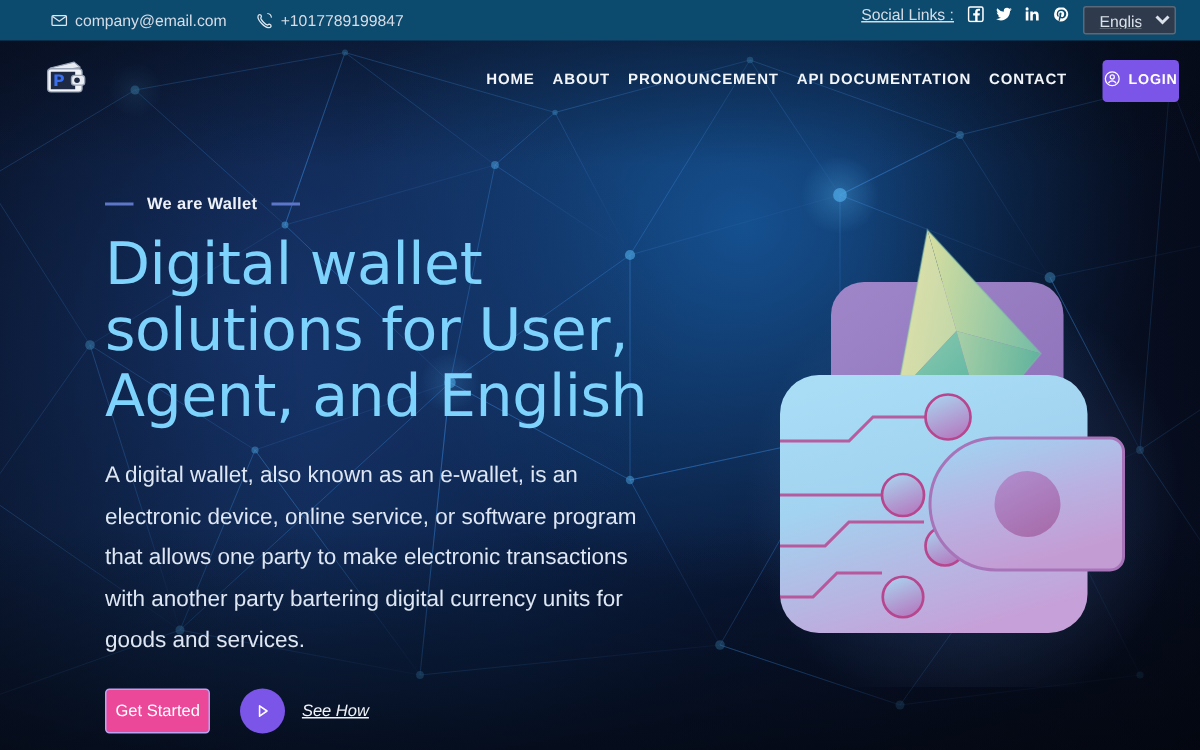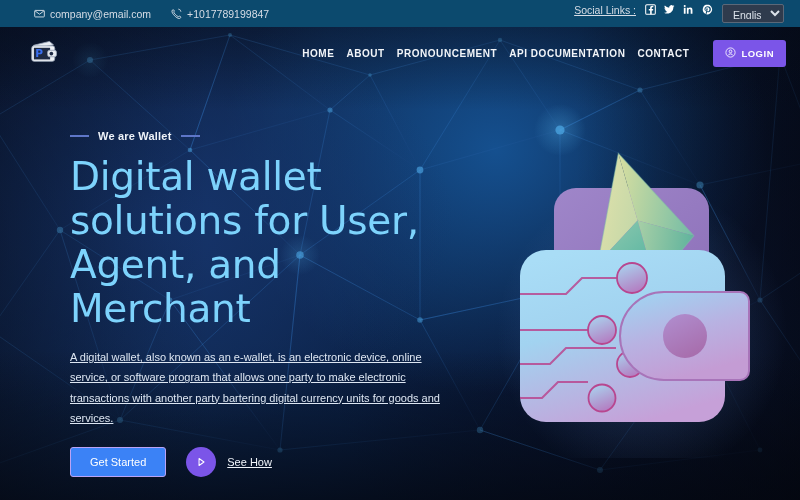--- a/index.html
+++ b/index.html
@@ -48,45 +48,45 @@
   .logo { display:flex; align-items:center; gap:5px; margin-left:16px; }
   .logo-text { font-size:18px; font-weight:bold; letter-spacing:.4px;
     font-family:"DejaVu Sans", sans-serif; }
   .logo-pocket { color:#3a6ff0; }
   .logo-book { color:#ffffff; }
   .nav-links { margin-left:auto; display:flex; align-items:center; gap:12px; }
   .nav-links a { color:#f2f5f9; text-decoration:none; font-size:10px;
     font-weight:bold; letter-spacing:.55px; }
   .login-btn { display:flex; align-items:center; gap:5px;
     background:#7b55e8; color:#fff; border:none; border-radius:3px;
-    padding:7px 12px; font-size:9.5px; font-weight:bold; letter-spacing:.5px;
+    padding:7px 1px; font-size:9.5px; font-weight:bold; letter-spacing:.5px;
     margin-left:12px; cursor:pointer;
     font-family:"Liberation Sans", sans-serif; }
 
   
   .hero { position:relative; z-index:5; padding:50px 0 0 70px; width:470px; }
   .eyebrow { display:flex; align-items:center; gap:9px; margin-bottom:13px; }
   .eyebrow .dash { width:19px; height:1.5px; background:#5e76c8; }
   .eyebrow span.lbl { font-size:11px; font-weight:bold; color:#eef2f8;
     letter-spacing:.2px; }
   .hero h1 { font-size:39px; line-height:1.13; font-weight:normal;
     color:#7dd3fc; letter-spacing:-.3px;
     font-family:"DejaVu Sans", sans-serif; }
-  .hero p { margin-top:16px; font-size:11px; line-height:1.83;
-    color:#dde6f2; width:372px;text-decoration:underline; }
+  .hero p { margin-top:16px; font-size:15px; line-height:1.83;
+    color:#dde6f2; width:372px; }
   .cta { margin-top:19px; display:flex; align-items:center; gap:20px; }
-  .btn-start { background:#3b82f6; border:1.5px solid #b9a3f5; color:#fff;
-    font-size:11px; padding:8px 19px; border-radius:3px; cursor:pointer;
+  .btn-start { background:#ec4899; border:1.5px solid #b9a3f5; color:#fff;
+    font-size:11px; padding:8px 6px; border-radius:3px; cursor:pointer;
     font-family:"Liberation Sans", sans-serif; }
   .see-how { display:flex; align-items:center; gap:11px; }
   .play-circle { width:30px; height:30px; border-radius:50%;
     background:#7b55e8; display:flex; align-items:center;
     justify-content:center; cursor:pointer; }
   .see-how-txt { font-size:11px; color:#f0f4fa;
-    text-decoration:underline; cursor:pointer; }
+    text-decoration:underline; cursor:pointer;font-style:italic; }
 
   
   .wallet-art { position:absolute; right:8px; top:148px; z-index:4;
     width:300px; height:310px; }
 </style>
 </head>
 <body>
 
 <div id="page">
 
@@ -263,21 +263,21 @@
 
   <div class="hero">
     <div class="eyebrow">
       <span class="dash"></span>
       <span class="lbl">We are Wallet</span>
       <span class="dash"></span>
     </div>
     <h1>
       <span>Digital wallet</span><br>
       <span>solutions for User,</span><br>
-      <span>Agent, and Merchant</span>
+      <span>Agent, and English</span>
     </h1>
     <p>A digital wallet, also known as an e-wallet, is an electronic device, online service, or software program that allows one party to make electronic transactions with another party bartering digital currency units for goods and services.</p>
     <div class="cta">
       <button class="btn-start">Get Started</button>
       <div class="see-how">
         <span class="play-circle">
           <svg width="12" height="12" viewBox="0 0 16 16" fill="none" stroke="#fff" stroke-width="1.4" stroke-linejoin="round">
             <path d="M5.4 3.4 L12 8 L5.4 12.6Z"></path>
           </svg>
         </span>

